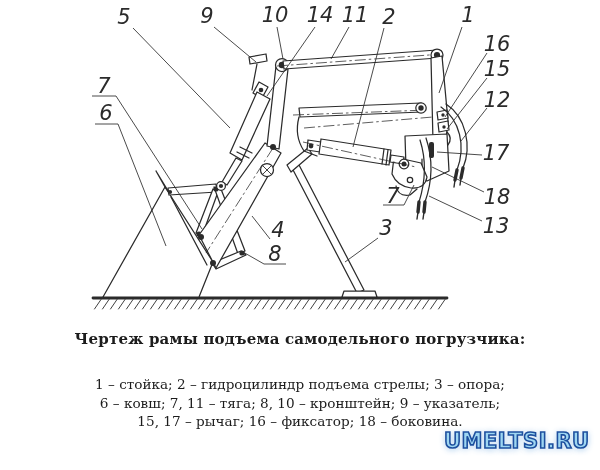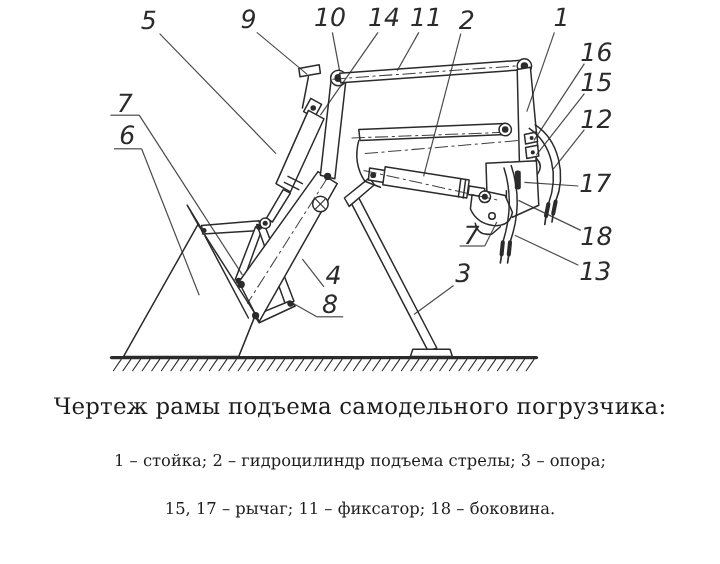--- a/index.html
+++ b/index.html
@@ -11,22 +11,22 @@
   .s  { stroke:currentColor; fill:none; stroke-width:1.25; stroke-linejoin:round; stroke-linecap:round; }
   .w  { fill:#ffffff; }
   .d  { fill:currentColor; stroke:none; }
   .cl { stroke:currentColor; fill:none; stroke-width:0.85; stroke-dasharray:11 3 2.5 3; opacity:0.9; }
   .ld { stroke:currentColor; fill:none; stroke-width:1; opacity:0.85; }
   .num { font:italic 21px "DejaVu Sans", sans-serif; fill:currentColor; }
   .caption {
     position:absolute; left:0; width:600px; top:331px; text-align:center;
     color:var(--captext,#1c1c1c);
   }
-  .cap-title { font-weight:normal; font-size:19px; line-height:17px; margin-bottom:27px; letter-spacing:0.2px; }
-  .cap-line  { font-size:13.6px; line-height:18.6px; white-space:nowrap;margin-top:21px; }
+  .cap-title { font-weight:bold; font-size:15px; line-height:17px; margin-bottom:27px; letter-spacing:0.2px; }
+  .cap-line  { font-size:13.6px; line-height:18.6px; white-space:nowrap; }
   .watermark {
     position:absolute; left:444px; top:429px;
     font:bold 21px "DejaVu Sans", sans-serif; letter-spacing:0.5px;
     color:var(--wmfill,#9ed6f2);
     -webkit-text-stroke:1.6px var(--wmline,#1d4f9e);
     text-shadow:0 0 2px #ffffff, 0 0 4px #ffffff, 0 1px 6px rgba(110,170,225,.9);
   }
 </style>
 </head>
 <body>
@@ -253,16 +253,18 @@
         <text x="104" y="86" class="num" text-anchor="middle" dominant-baseline="central">7</text>
         <line x1="118" y1="124" x2="166" y2="246" class="ld"></line>
         <line x1="95" y1="124" x2="118" y2="124" class="ld"></line>
         <text x="106" y="113" class="num" text-anchor="middle" dominant-baseline="central">6</text>
       </g>
   </svg>
 
   <div class="caption">
     <div class="cap-title">Чертеж рамы подъема самодельного погрузчика:</div>
     <div class="cap-line">1 – стойка; 2 – гидроцилиндр подъема стрелы; 3 – опора;</div>
-    <div class="cap-line">15, 17 – рычаг; 11 – фиксатор; 18 – боковина.</div>
+    <div class="cap-line">6 – ковш; 7, 11 – тяга; 8, 10 – кронштейн; 9 – указатель;</div>
+    <div class="cap-line">15, 17 – рычаг; 16 – фиксатор; 18 – боковина.</div>
   </div>
 
+  <div class="watermark">UMELTSI.RU</div>
 </div>
 
 </body></html>

